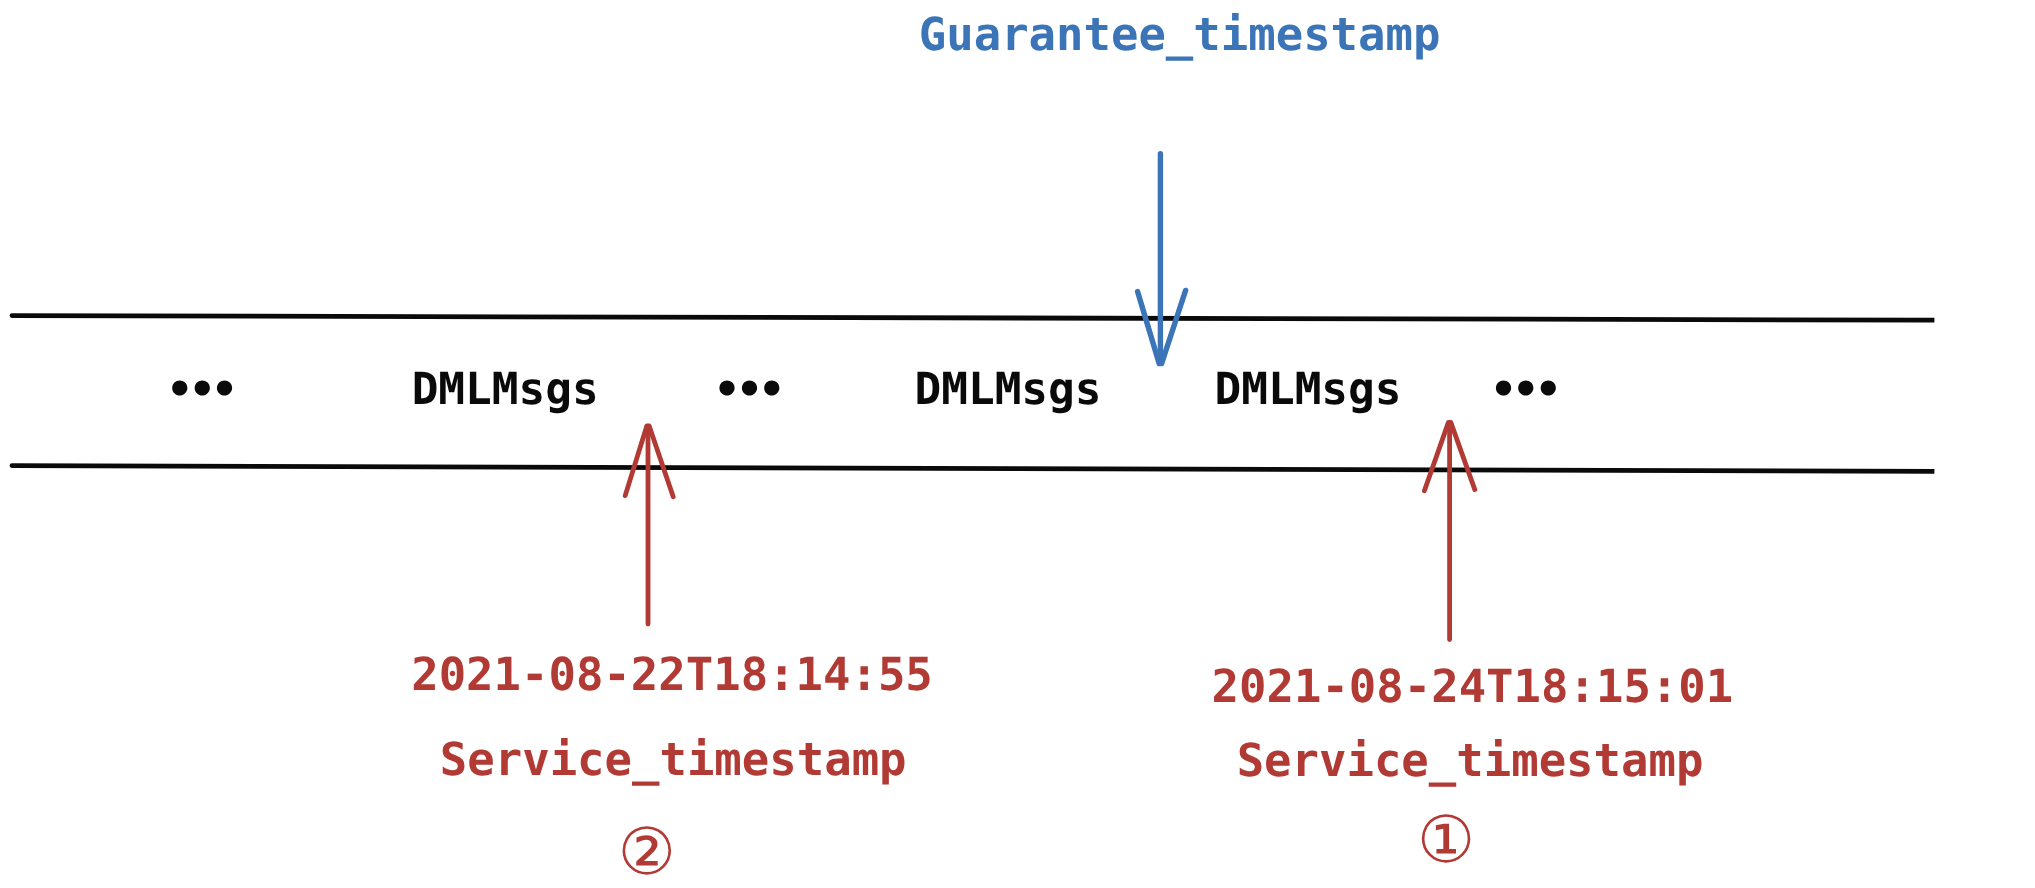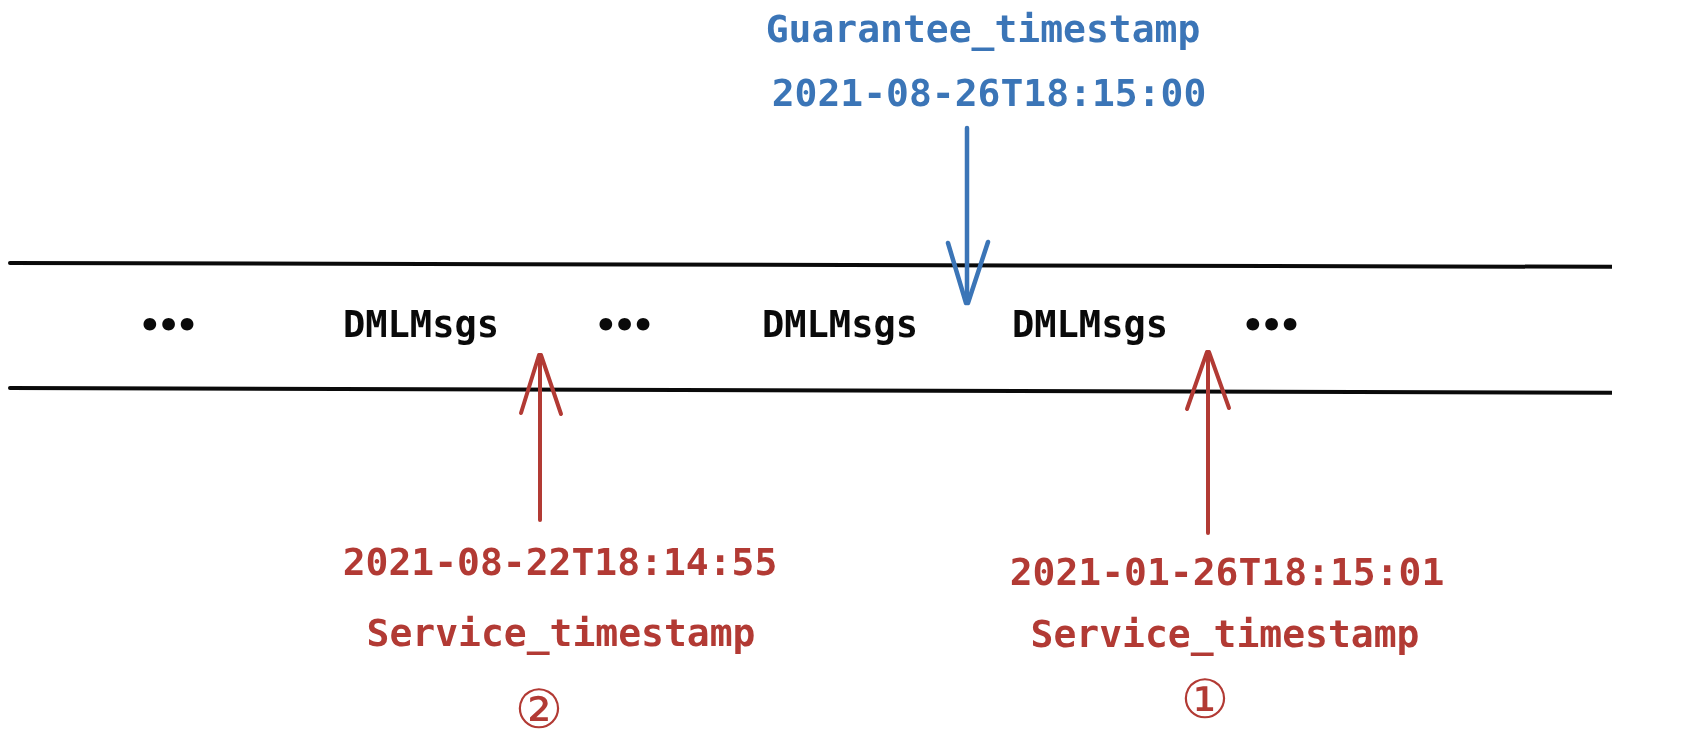--- a/index.html
+++ b/index.html
@@ -57,30 +57,29 @@
     </g>
 
     <g fill="none" stroke-width="4" stroke-linecap="round" class="stroke-red">
       <line x1="1208" y1="352" x2="1208" y2="533"></line>
       <line x1="1187" y1="409" x2="1207" y2="352"></line>
       <line x1="1229" y1="408" x2="1209" y2="352"></line>
     </g>
   </svg>
 
   <div class="label annot blue-text" style="left:983px;top:29px">Guarantee_timestamp</div>
-  <div class="label annot blue-text" style="left:989px;top:93px">2021-08-26T18:15:00</div>
 
   <div class="label dots black-text" style="left:167px;top:326px">•••</div>
   <div class="label band-text black-text" style="left:421px;top:324px">DMLMsgs</div>
   <div class="label dots black-text" style="left:623px;top:326px">•••</div>
   <div class="label band-text black-text" style="left:840px;top:324px">DMLMsgs</div>
   <div class="label band-text black-text" style="left:1090px;top:324px">DMLMsgs</div>
   <div class="label dots black-text" style="left:1270px;top:326px">•••</div>
 
   <div class="label annot red-text" style="left:560px;top:562px">2021-08-22T18:14:55</div>
   <div class="label annot red-text" style="left:561px;top:633px">Service_timestamp</div>
   <div class="label marker red-text" style="left:539px;top:710px">②</div>
 
-  <div class="label annot red-text" style="left:1227px;top:572px">2021-01-26T18:15:01</div>
+  <div class="label annot red-text" style="left:1227px;top:572px">2021-08-24T18:15:01</div>
   <div class="label annot red-text" style="left:1225px;top:634px">Service_timestamp</div>
   <div class="label marker red-text" style="left:1205px;top:700px">①</div>
 
 </div>
 
 </body></html>

